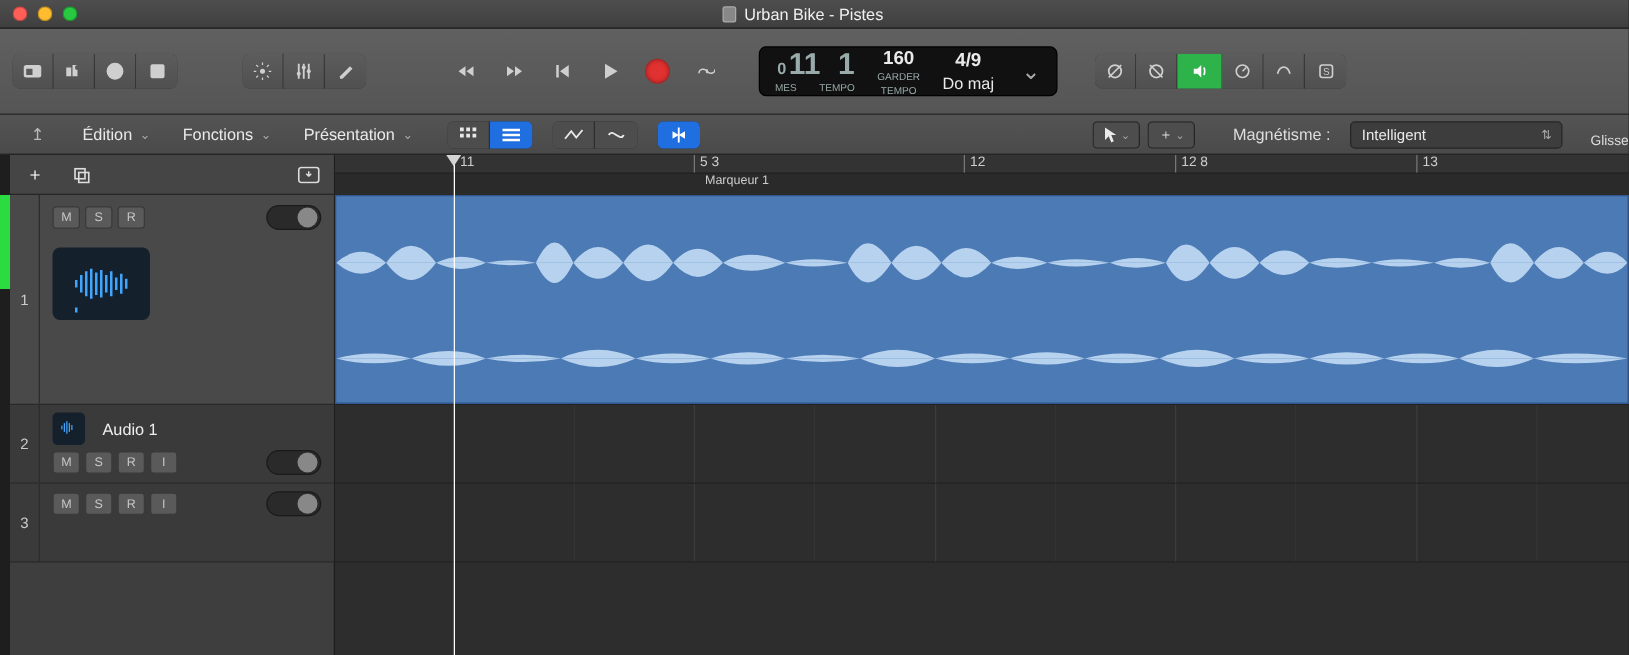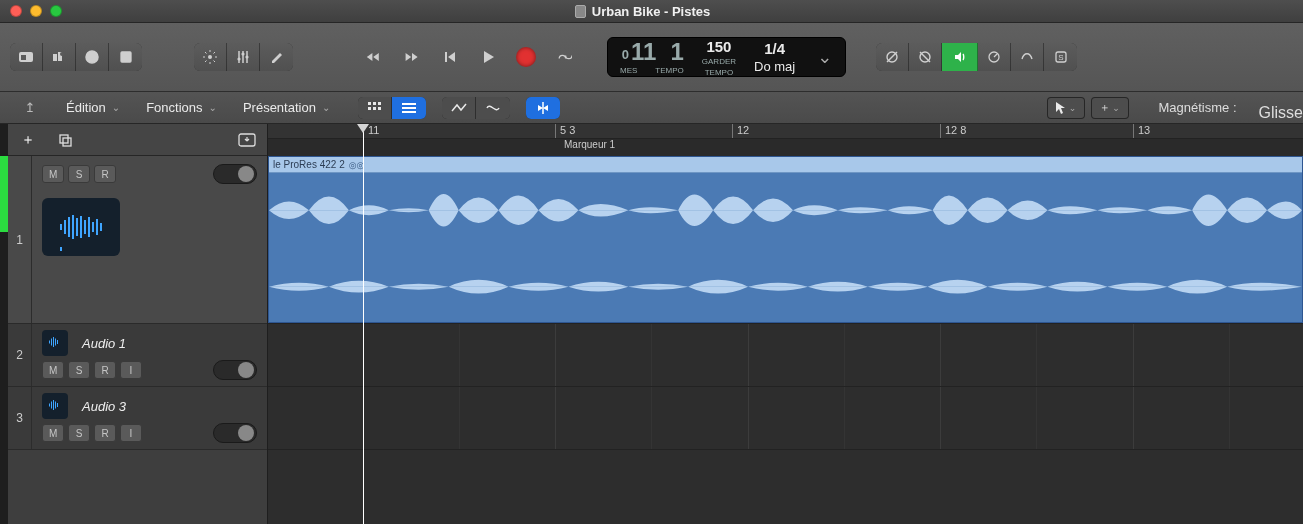--- a/index.html
+++ b/index.html
@@ -19,21 +19,21 @@
     --green-master:#36d84e;
   }
   *{box-sizing:border-box;font-family:-apple-system,Helvetica,Arial,sans-serif;}
   body{margin:0;background:#222;width:1303px;height:524px;overflow:hidden;}
 
   
   .titlebar{height:23px;background:linear-gradient(#4e4e4e,#3f3f3f);display:flex;align-items:center;position:relative;border-bottom:1px solid #262626;}
   .traffic{display:flex;gap:8px;padding-left:10px;}
   .tlight{width:12px;height:12px;border-radius:6px;border:1px solid rgba(0,0,0,.25);}
   .red{background:#ff5f57;} .yellow{background:#febc2e;} .greenb{background:#28c840;}
-  .titlewrap{position:absolute;left:0;right:18px;display:flex;justify-content:center;align-items:center;gap:6px;color:#f0f0f0;font-size:13px;font-weight:700;}
+  .titlewrap{position:absolute;left:0;right:18px;display:flex;justify-content:center;align-items:center;gap:6px;color:#f0f0f0;font-size:13px;font-weight:400;}
   .docicon{width:11px;height:13px;border-radius:2px;border:1px solid #aaa;background:#888;}
 
   
   .toolbar{height:69px;background:linear-gradient(#606060,#555555);border-bottom:1px solid #2d2d2d;display:flex;align-items:center;padding:0 10px;gap:12px;}
   .tb-group{display:flex;gap:0;border-radius:6px;box-shadow:inset 0 0 0 1px rgba(0,0,0,.45);overflow:hidden;}
   .tb-btn{height:28px;min-width:33px;background:linear-gradient(#5c5c5c,#505050);display:flex;align-items:center;justify-content:center;cursor:pointer;border-right:1px solid rgba(0,0,0,.35);}
   .tb-btn:last-child{border-right:none;}
   .tb-btn svg{width:16px;height:16px;}
   .ico{fill:#cfcfcf;}
   .transport{display:flex;gap:0;margin-left:50px;}
@@ -58,21 +58,21 @@
   .viewmode{display:flex;border-radius:5px;overflow:hidden;box-shadow:inset 0 0 0 1px rgba(0,0,0,.5);margin-left:10px;}
   .vm-btn{width:34px;height:22px;background:#4d4d4d;display:flex;align-items:center;justify-content:center;border-right:1px solid rgba(0,0,0,.4);cursor:pointer;}
   .vm-btn:last-child{border-right:none;}
   .vm-btn.active{background:#1f6fe0;}
   .vm-btn svg{fill:#e8e8e8;width:16px;height:14px;}
   .menubar .spacer{flex:1;}
   .tool-picker{display:flex;gap:6px;align-items:center;}
   .tool-btn{width:38px;height:22px;background:#4d4d4d;border-radius:4px;box-shadow:inset 0 0 0 1px rgba(0,0,0,.5);display:flex;align-items:center;justify-content:center;font-size:11px;color:#ddd;cursor:pointer;}
   .snap-label{font-size:13px;color:#ddd;margin-left:20px;}
   .snap-select{width:170px;height:22px;background:#3d3d3d;border:1px solid #262626;border-radius:4px;padding:0 8px;color:#eaeaea;font-size:12px;display:flex;align-items:center;justify-content:space-between;margin-left:6px;cursor:pointer;}
-  .drag-label{margin-left:12px;color:#ddd;font-size:16px;margin-top:11px;}
+  .drag-label{margin-left:12px;color:#ddd;font-size:11px;margin-top:11px;}
 
   
   .workspace{display:flex;height:calc(524px - 23px - 69px - 32px);}
   .trackheaders{width:268px;background:#3e3e3e;border-right:1px solid #1e1e1e;display:flex;flex-direction:column;}
   .th-toolbar{height:32px;background:#454545;border-bottom:1px solid #262626;display:flex;align-items:center;padding:0 6px;gap:10px;}
   .th-btn{width:28px;height:22px;border-radius:4px;display:flex;align-items:center;justify-content:center;color:#fff;font-size:14px; cursor:pointer;}
   .th-toolbar .right{margin-left:auto;}
   .th-row{display:flex;border-bottom:1px solid #2a2a2a;background:#494949;}
   .th-row .num{width:24px;display:flex;align-items:center;justify-content:center;color:#ccc;font-size:12px;border-right:1px solid #2c2c2c;}
   .th-row .body{flex:1;padding:8px 10px;display:flex;flex-direction:column;gap:6px;}
@@ -81,21 +81,21 @@
   .track-name{color:#eee;font-size:13px;}
   .msr{display:flex;gap:4px;align-items:center;}
   .msr button{width:22px;height:18px;background:#5a5a5a;border:1px solid #3a3a3a;border-radius:3px;color:#c6c6c6;font-size:10px;cursor:pointer;}
   .toggle{width:44px;height:20px;background:#2a2a2a;border-radius:10px;border:1px solid #1a1a1a;position:relative;margin-left:auto;}
   .toggle::after{content:"";width:16px;height:16px;border-radius:8px;background:#888;position:absolute;top:1px;right:2px;}
   .track-icon-big{width:78px;height:58px;border-radius:6px;background:#14202c;display:flex;align-items:center;justify-content:center;margin-top:8px;}
   .wave-icon{width:44px;height:24px;}
   .wave-icon span{display:inline-block;width:2px;background:#3fa5ff;margin:0 1px;vertical-align:middle;}
   .small .track-thumb{width:26px;height:26px;border-radius:4px;background:#14202c;display:flex;align-items:center;justify-content:center;margin-right:8px;}
   .small .body{flex-direction:column;gap:4px;padding:6px 10px;}
-  .small .rowline{display:flex;align-items:center;gap:6px;font-style:italic;}
+  .small .rowline{display:flex;align-items:center;gap:6px;}
   .master-strip{width:8px;background:linear-gradient(#2bdc40 0%, #2bdc40 45%, #1e1e1e 45%, #1e1e1e 100%);}
   .strip-wrap{display:flex;}
   
   
   .arrange{flex:1;display:flex;flex-direction:column;background:#2d2d2d;position:relative;}
   .ruler{height:32px;background:#333;border-bottom:1px solid #1d1d1d;position:relative;}
   .ruler .maj{position:absolute;top:0;height:14px;color:#ccc;font-size:11px;padding-left:4px;border-left:1px solid #777;}
   .ruler .marker-lane{position:absolute;top:14px;left:0;right:0;height:18px;background:#2a2a2a;border-top:1px solid #222;}
   .ruler .marker{position:absolute;top:15px;color:#ccc;font-size:10px;}
   .playhead{position:absolute;top:0;bottom:0;width:1px;background:#fff;z-index:5;}
@@ -229,26 +229,26 @@
         <span class="bignum">11</span>
         <span style="width:10px"></span>
         <span class="bignum">1</span>
       </div>
       <div style="display:flex;gap:18px;">
         <span>MES</span>
         <span>TEMPO</span>
       </div>
     </div>
     <div class="col">
-      <span class="val">150</span>
+      <span class="val">160</span>
       <span>GARDER</span>
       <span>TEMPO</span>
     </div>
     <div class="col">
-      <span class="val">1/4</span>
+      <span class="val">4/9</span>
       <span class="val" style="font-size:13px;font-weight:400;">Do maj</span>
     </div>
     <div class="lcd-chev">⌄</div>
   </div>
 
   <div class="tb-right">
     <div class="tb-btn">
         <svg viewBox="0 0 16 16">
           <circle cx="8" cy="8" r="5" fill="none" stroke="#cfcfcf" stroke-width="1.4"></circle>
           <line x1="13" y1="3" x2="3" y2="13" stroke="#cfcfcf" stroke-width="1.4"></line>
@@ -351,20 +351,24 @@
     <div class="tool-btn">
         <svg width="12" height="14" viewBox="0 0 12 14">
           <path d="M1 1l0 10 3-3 2 5 2-1-2-5h4z" fill="#eaeaea"></path>
         </svg>
         <span style="font-size:9px;margin-left:2px;color:#aaa">⌄</span>
       </div>
     <div class="tool-btn">＋<span style="font-size:9px;margin-left:2px;color:#aaa">⌄</span></div>
   </div>
 
   <span class="snap-label">Magnétisme :</span>
+  <div class="snap-select">
+    <span>Intelligent</span>
+    <span style="font-size:10px;color:#aaa;">⇅</span>
+  </div>
   <span class="drag-label">Glisse</span>
 </div>
 
 <div class="workspace">
 
   <div class="strip-wrap">
     <div style="width:8px;background:#1e1e1e;display:flex;flex-direction:column;">
       <div style="height:32px;"></div>
       <div class="master-strip" style="flex:0 0 168px;"></div>
     </div>
@@ -417,59 +421,49 @@
             <button>R</button>
             <button>I</button>
             <div class="toggle"></div>
           </div>
         </div>
       </div>
 
       <div class="th-row small">
         <div class="num">3</div>
         <div class="body">
-          <div class="rowline">
-            <div class="track-thumb">
-                <div class="wave-icon" style="transform:scale(.5);"><span style="height:6px"></span><span style="height:14px"></span><span style="height:20px"></span><span style="height:14px"></span><span style="height:8px"></span></div>
-              </div>
-            <span class="track-name">Audio 3</span>
-          </div>
           <div class="msr">
             <button>M</button>
             <button>S</button>
             <button>R</button>
             <button>I</button>
             <div class="toggle"></div>
           </div>
         </div>
       </div>
 
     </div>
   </div>
 
   <div class="arrange">
 
     <div class="ruler">
       <div class="marker-lane"></div>
       <div class="maj" style="left:95px">11</div>
       <div class="maj" style="left:287px">5 3</div>
-      <div class="maj" style="left:464px">12</div>
+      <div class="maj" style="left:503px">12</div>
       <div class="maj" style="left:672px">12 8</div>
       <div class="maj" style="left:865px">13</div>
       <div class="marker" style="left:296px">Marqueur 1</div>
     </div>
 
     <div class="playhead" style="left:95px"></div>
 
     <div class="lane">
       <div class="region">
-        <div class="region-header">
-          <span>le ProRes 422  2</span>
-          <span class="stereo-ico">◎◎</span>
-        </div>
         <div class="wave-area">
           <svg class="wave" viewBox="0 0 1035 152" preserveAspectRatio="none">
             <g fill="#b7d2ef">
 
               <path d="M0 38 
                 Q20 20 40 38 Q60 10 80 38 Q100 28 120 38 Q140 34 160 38 
                 Q175 5 190 38 Q210 12 230 38 Q250 8 270 38 Q290 15 310 38 Q330 25 360 38
                 Q380 32 410 38 Q425 6 445 38 Q465 10 485 38 Q505 14 525 38 Q545 28 570 38
                 Q590 32 620 38 Q640 30 665 38 Q680 8 700 38 Q720 12 740 38 Q760 18 780 38
                 Q800 30 830 38 Q850 32 880 38 Q900 30 925 38 Q940 6 960 38 Q980 12 1000 38 Q1020 20 1035 38

